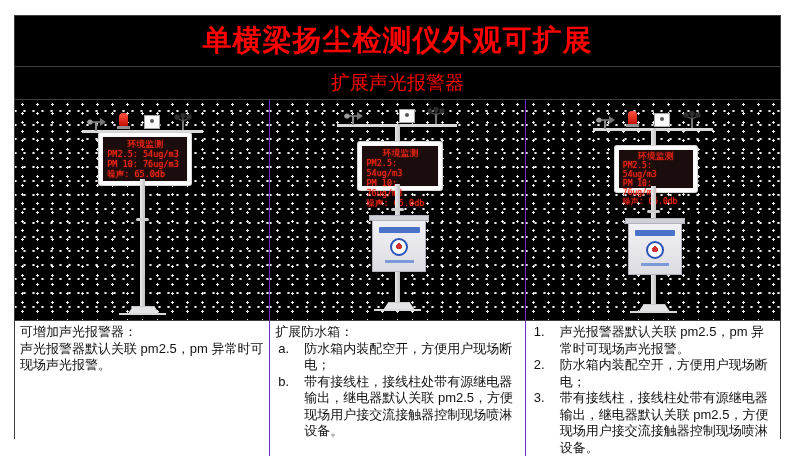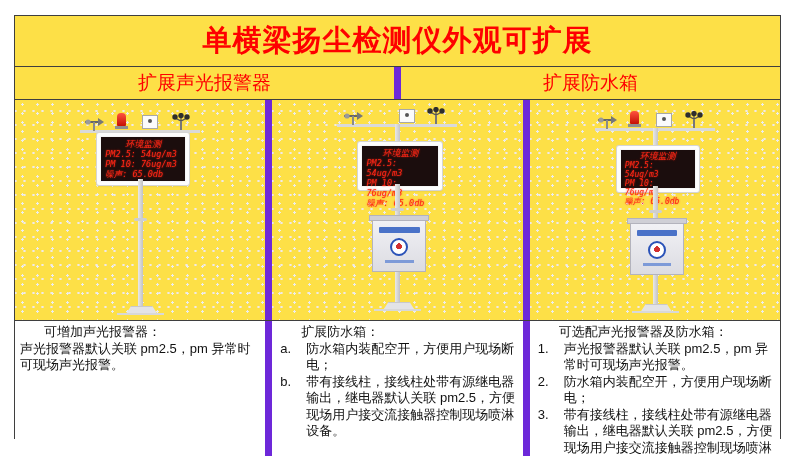--- a/index.html
+++ b/index.html
@@ -1,41 +1,41 @@
 <!DOCTYPE html>
 <html><head>
 <meta charset="utf-8">
 <style>
   html,body{margin:0;padding:0;background:#fff;}
   body{width:800px;height:456px;position:relative;overflow:hidden;
        font-family:"Liberation Sans",sans-serif;color:#111;}
 
   .doc{position:absolute;left:14px;top:15px;width:765px;height:422px;
-       border:1px solid #3f3f3f;display:flex;flex-direction:column;background:#fde047;}
+       border:1px solid #3f3f3f;display:flex;flex-direction:column;background:#000000;}
 
   .title-row{height:50px;flex:0 0 50px;border-bottom:1px solid #3f3f3f;
              display:flex;align-items:center;justify-content:center;}
   .title{color:#fe0000;font-size:29px;font-weight:bold;letter-spacing:1px;}
 
   .header-row{height:32px;flex:0 0 32px;border-bottom:1px solid #3f3f3f;display:flex;}
-  .cell{flex:1;border-right:7px solid #6d28d9;min-width:0;}
+  .cell{flex:1;border-right:1px solid #6d28d9;min-width:0;}
   .cell:last-child{border-right:none;}
   .header-cell{display:flex;align-items:center;justify-content:center;
                color:#fe0000;font-size:19px;}
 
-  .image-row{flex:0 0 220px;height:220px;display:flex;border-bottom:1px solid #3f3f3f;font-style:italic;}
+  .image-row{flex:0 0 220px;height:220px;display:flex;border-bottom:1px solid #3f3f3f;}
   .img-cell{position:relative;overflow:hidden;
     background-image:
       radial-gradient(circle,#ececec 1px,rgba(255,255,255,0) 1.3px),
       radial-gradient(circle,#f0e9e9 1px,rgba(255,255,255,0) 1.3px);
     background-size:15px 9px,9px 14px;background-position:0 0,5px 4px;}
 
   .desc-row{flex:1;display:flex;}
   .desc-cell{padding:3px 5px 0 5px;font-size:13px;line-height:16.5px;background:#fff;}
-  .intro{white-space:nowrap;margin-left:24px;}
+  .intro{white-space:nowrap;}
   .li{display:flex;}
   .li .m{flex:0 0 26px;padding-left:3px;}
   .li .t{flex:1;}
 
   
   .device{position:absolute;left:50%;top:0;width:190px;height:220px;
           transform:translateX(-50%);}
   .arm{position:absolute;top:30px;left:35px;width:120px;height:3px;background:#d9d9d9;}
   .mast{position:absolute;left:93px;width:5px;background:linear-gradient(90deg,#e8e8e8,#c6c6c6);}
   .mast.top{top:30px;height:14px;}
@@ -74,21 +74,20 @@
 <body>
 
 <div class="doc">
 
   <div class="title-row">
     <div class="title">单横梁扬尘检测仪外观可扩展</div>
   </div>
 
   <div class="header-row">
     <div class="cell header-cell">扩展声光报警器</div>
-    <div class="cell header-cell">扩展防水箱</div>
   </div>
 
   <div class="image-row">
 
     <div class="cell img-cell">
       <div class="device">
         <div class="arm"></div>
         <div class="sensor" style="left:38px;top:16px;">
           <svg width="22" height="17">
               <path d="M2 6 L15 6" stroke="#666" stroke-width="2" fill="none"></path>
@@ -224,21 +223,20 @@
         <span class="m">a.</span>
         <span class="t">防水箱内装配空开，方便用户现场断电；</span>
       </div>
       <div class="li">
         <span class="m">b.</span>
         <span class="t">带有接线柱，接线柱处带有源继电器输出，继电器默认关联 pm2.5，方便现场用户接交流接触器控制现场喷淋设备。</span>
       </div>
     </div>
 
     <div class="cell desc-cell">
-      <div class="intro">可选配声光报警器及防水箱：</div>
       <div class="li">
         <span class="m">1.</span>
         <span class="t">声光报警器默认关联 pm2.5，pm 异常时可现场声光报警。</span>
       </div>
       <div class="li">
         <span class="m">2.</span>
         <span class="t">防水箱内装配空开，方便用户现场断电；</span>
       </div>
       <div class="li">
         <span class="m">3.</span>

